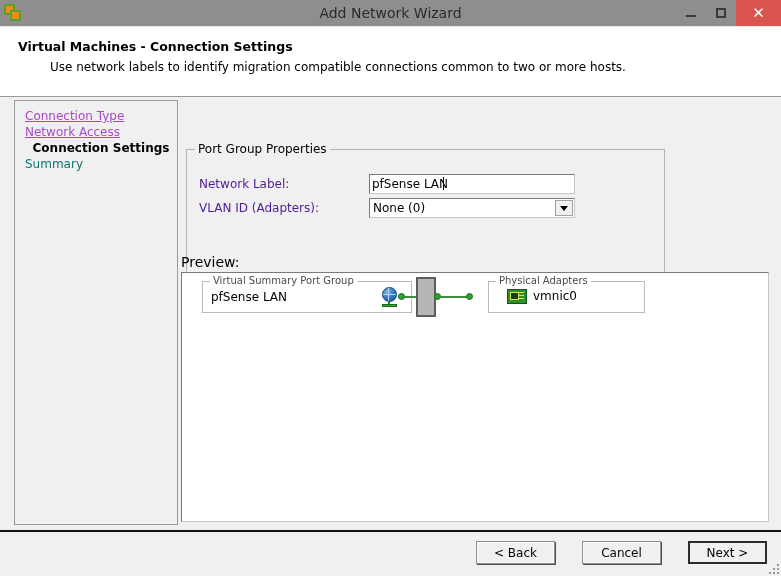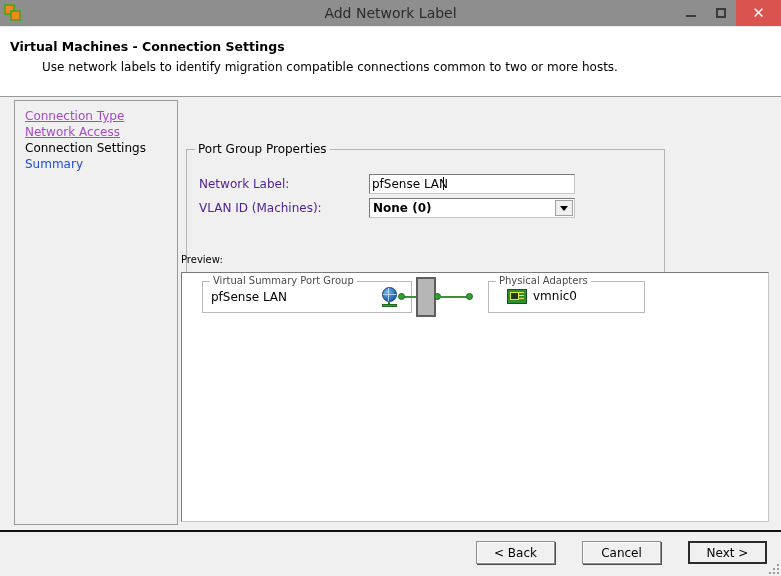--- a/index.html
+++ b/index.html
@@ -88,21 +88,21 @@
     font-size: 15px;
     font-family: "DejaVu Sans", "Liberation Sans", sans-serif;
   }
 
   
   .header {
     height: 70px;
     background: #ffffff;
     border-bottom: 1px solid #999999;
     box-sizing: border-box;
-    padding: 12px 0 0 10px;
+    padding: 12px 0 0 18px;
   }
   .header-title {
     font-weight: bold;
     font-size: 12.5px;
     color: #000000;
     letter-spacing: 0px;
   }
   .header-sub {
     margin-top: 6px;
     margin-left: 32px;
@@ -139,24 +139,25 @@
     margin-bottom: 0px;
     white-space: nowrap;
   }
   .nav-item.link {
     color: #a74ac7;
     text-decoration: underline;
     cursor: pointer;
   }
   .nav-item.current {
     color: #000000;
-    font-weight: normal;
+    font-weight: bold;
+    text-align: center;
   }
   .nav-item.pending {
-    color: #1d4ed8;
+    color: #0f766e;
   }
 
   
   .groupbox {
     position: absolute;
     border: 1px solid #b4b4b4;
     background: transparent;
     box-sizing: border-box;
     margin-top: 41px;
   }
@@ -221,21 +222,20 @@
     width: 206px;
     height: 20px;
     box-sizing: border-box;
     border: 1px solid #7a7a7a;
     border-right-color: #c6c6c6;
     border-bottom-color: #c6c6c6;
     background: #ffffff;
     display: flex;
     align-items: center;
     position: relative;
-    font-weight: bold;
   }
   .combo .value {
     font-size: 12px;
     padding-left: 3px;
     color: #000000;
   }
   .combo .arrow-btn {
     position: absolute;
     right: 1px;
     top: 1px;
@@ -253,21 +253,21 @@
     border-left: 4px solid transparent;
     border-right: 4px solid transparent;
     border-top: 5px solid #000000;
   }
 
   
   .preview-label {
     position: absolute;
     left: 181px;
     top: 157px;
-    font-size: 10px;
+    font-size: 14px;
     color: #000000;
   }
   .preview-panel {
     position: absolute;
     left: 181px;
     top: 175px;
     width: 588px;
     height: 250px;
     background: #ffffff;
     border: 1px solid #7a7a7a;
@@ -478,21 +478,21 @@
 </head>
 <body>
 
 <div class="window">
 
   <div class="titlebar">
     <div class="app-icon">
       <div class="sq sq1"></div>
       <div class="sq sq2"></div>
     </div>
-    <div class="title-text">Add Network Label</div>
+    <div class="title-text">Add Network Wizard</div>
     <div class="win-controls">
       <div class="win-btn min">
         <div class="glyph"></div>
       </div>
       <div class="win-btn max">
         <div class="glyph"></div>
       </div>
       <div class="win-btn close">
         <span>✕</span>
       </div>
@@ -518,21 +518,21 @@
 
       <div class="form-row" style="left:12px; top:24px;">
         <div class="field-label">Network Label:</div>
         <div class="input-wrap">
           <div class="text-input">pfSense LAN</div>
           <div class="caret"></div>
         </div>
       </div>
 
       <div class="form-row" style="left:12px; top:48px;">
-        <div class="field-label">VLAN ID (Machines):</div>
+        <div class="field-label">VLAN ID (Adapters):</div>
         <div class="combo">
           <div class="value">None (0)</div>
           <div class="arrow-btn">
             <div class="tri-down"></div>
           </div>
         </div>
       </div>
     </div>
 
     <div class="preview-label">Preview:</div>

